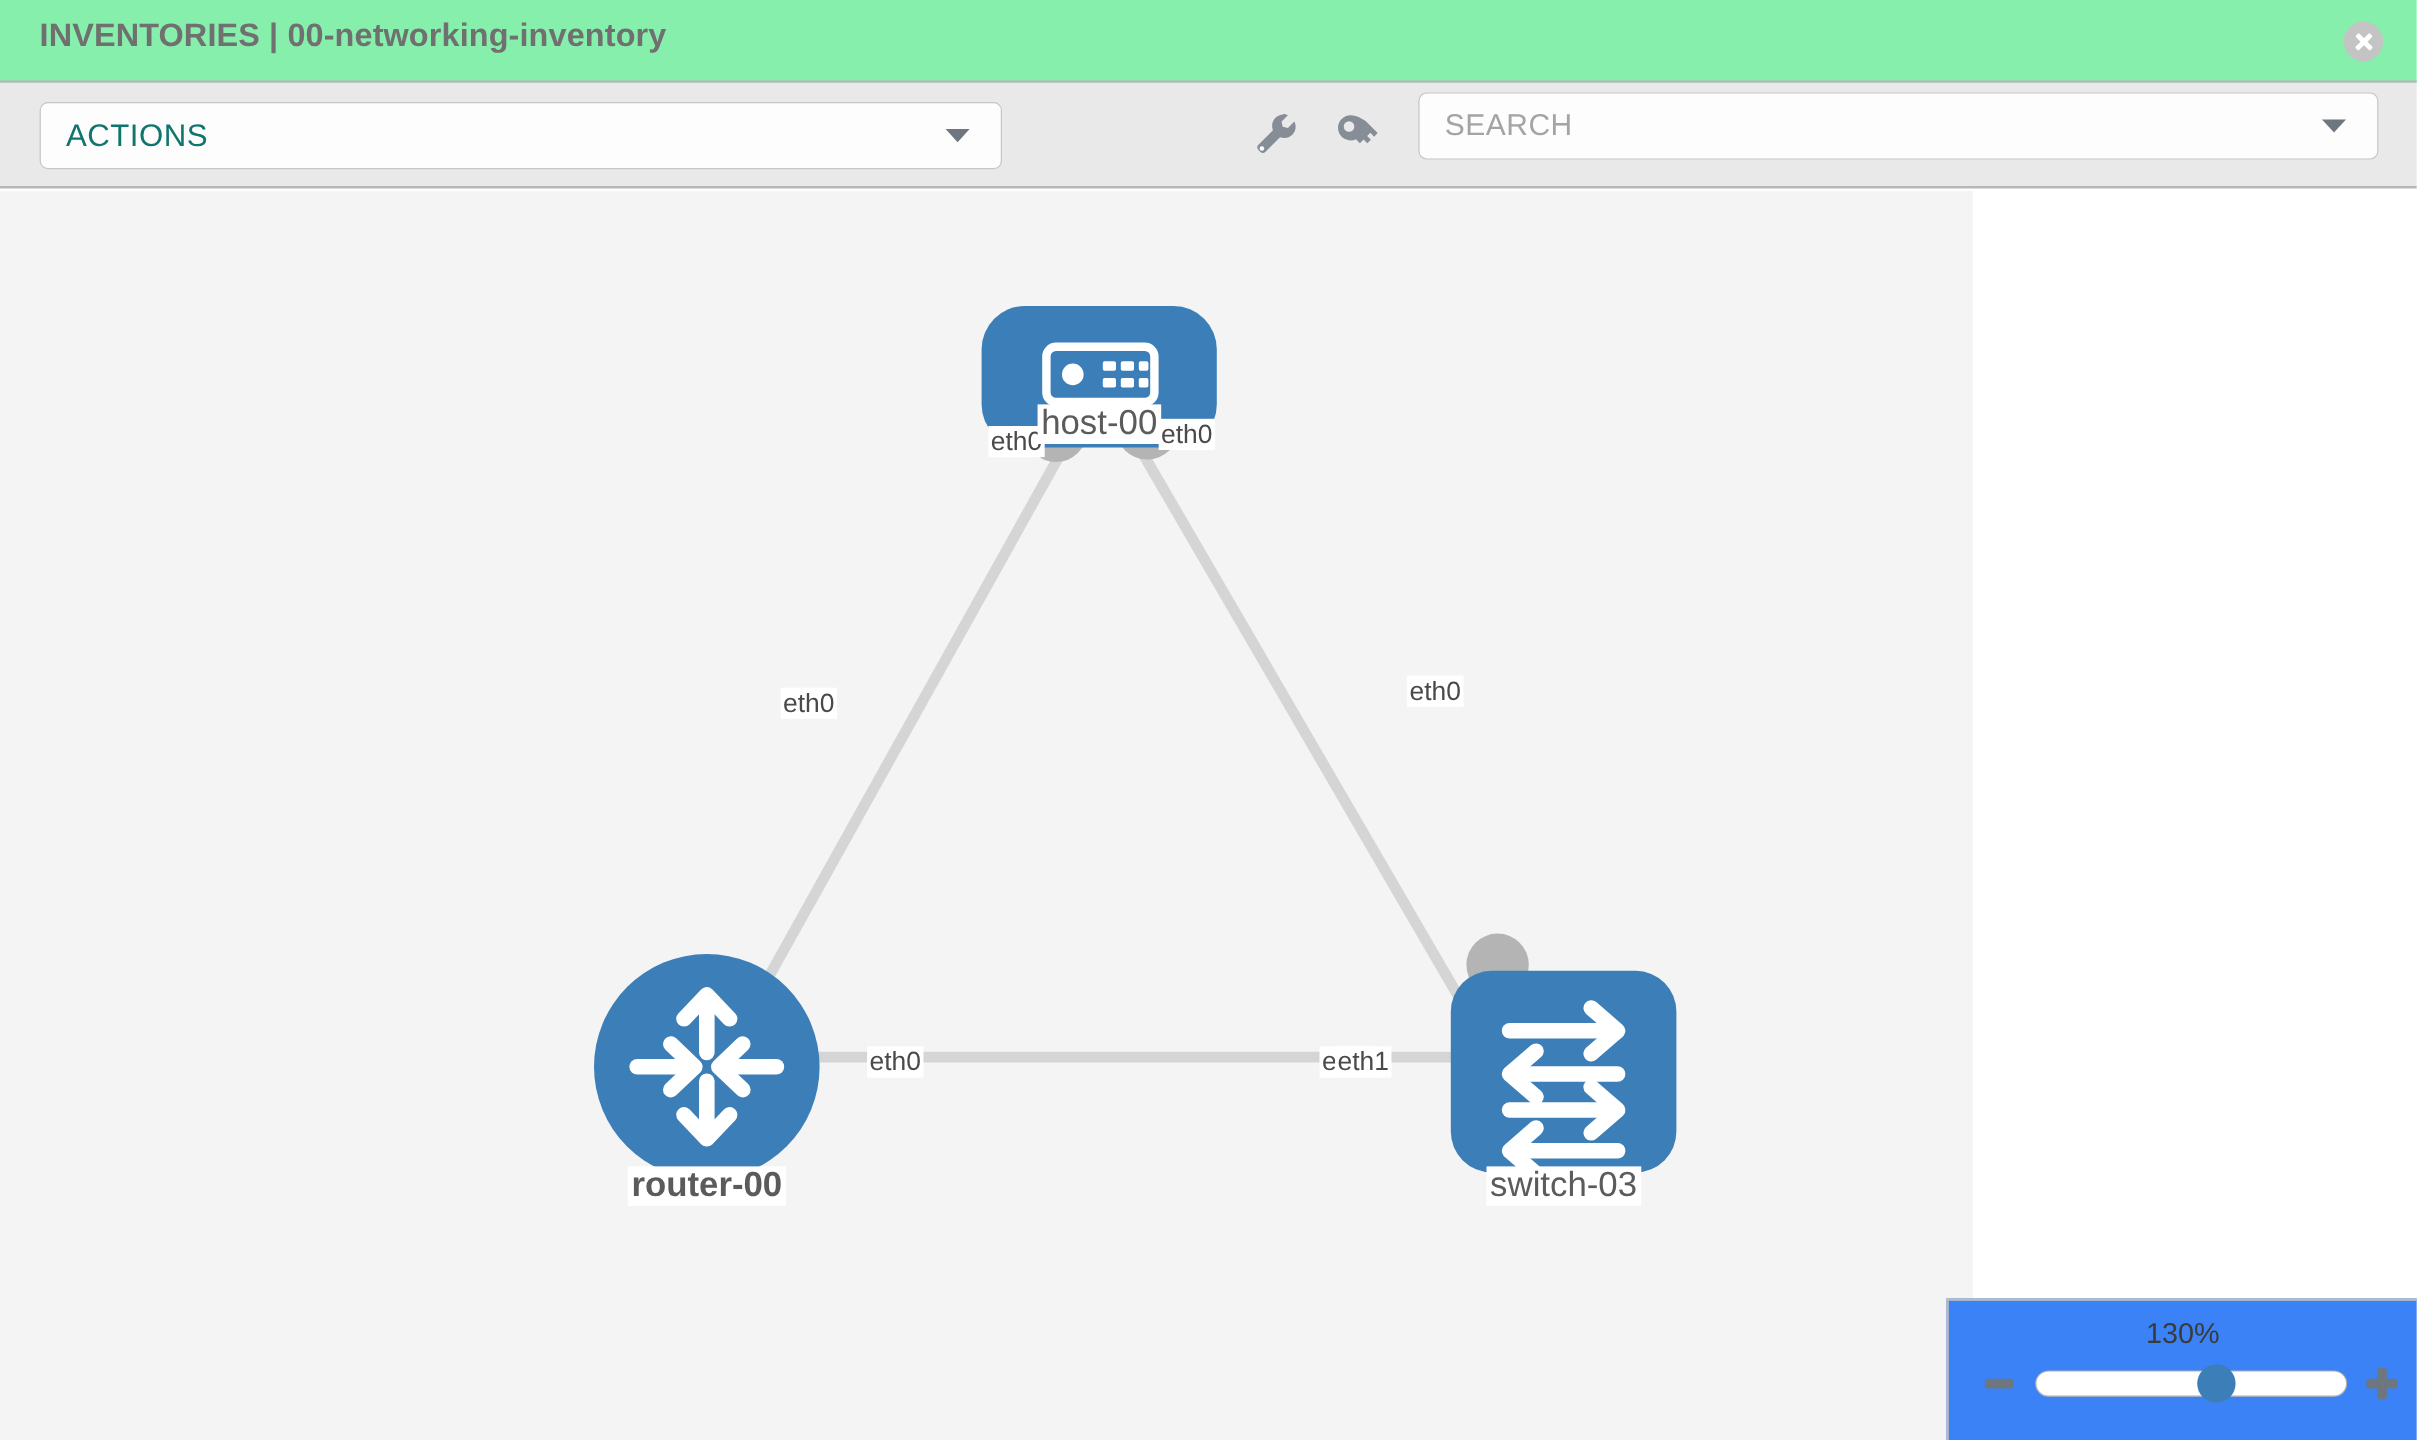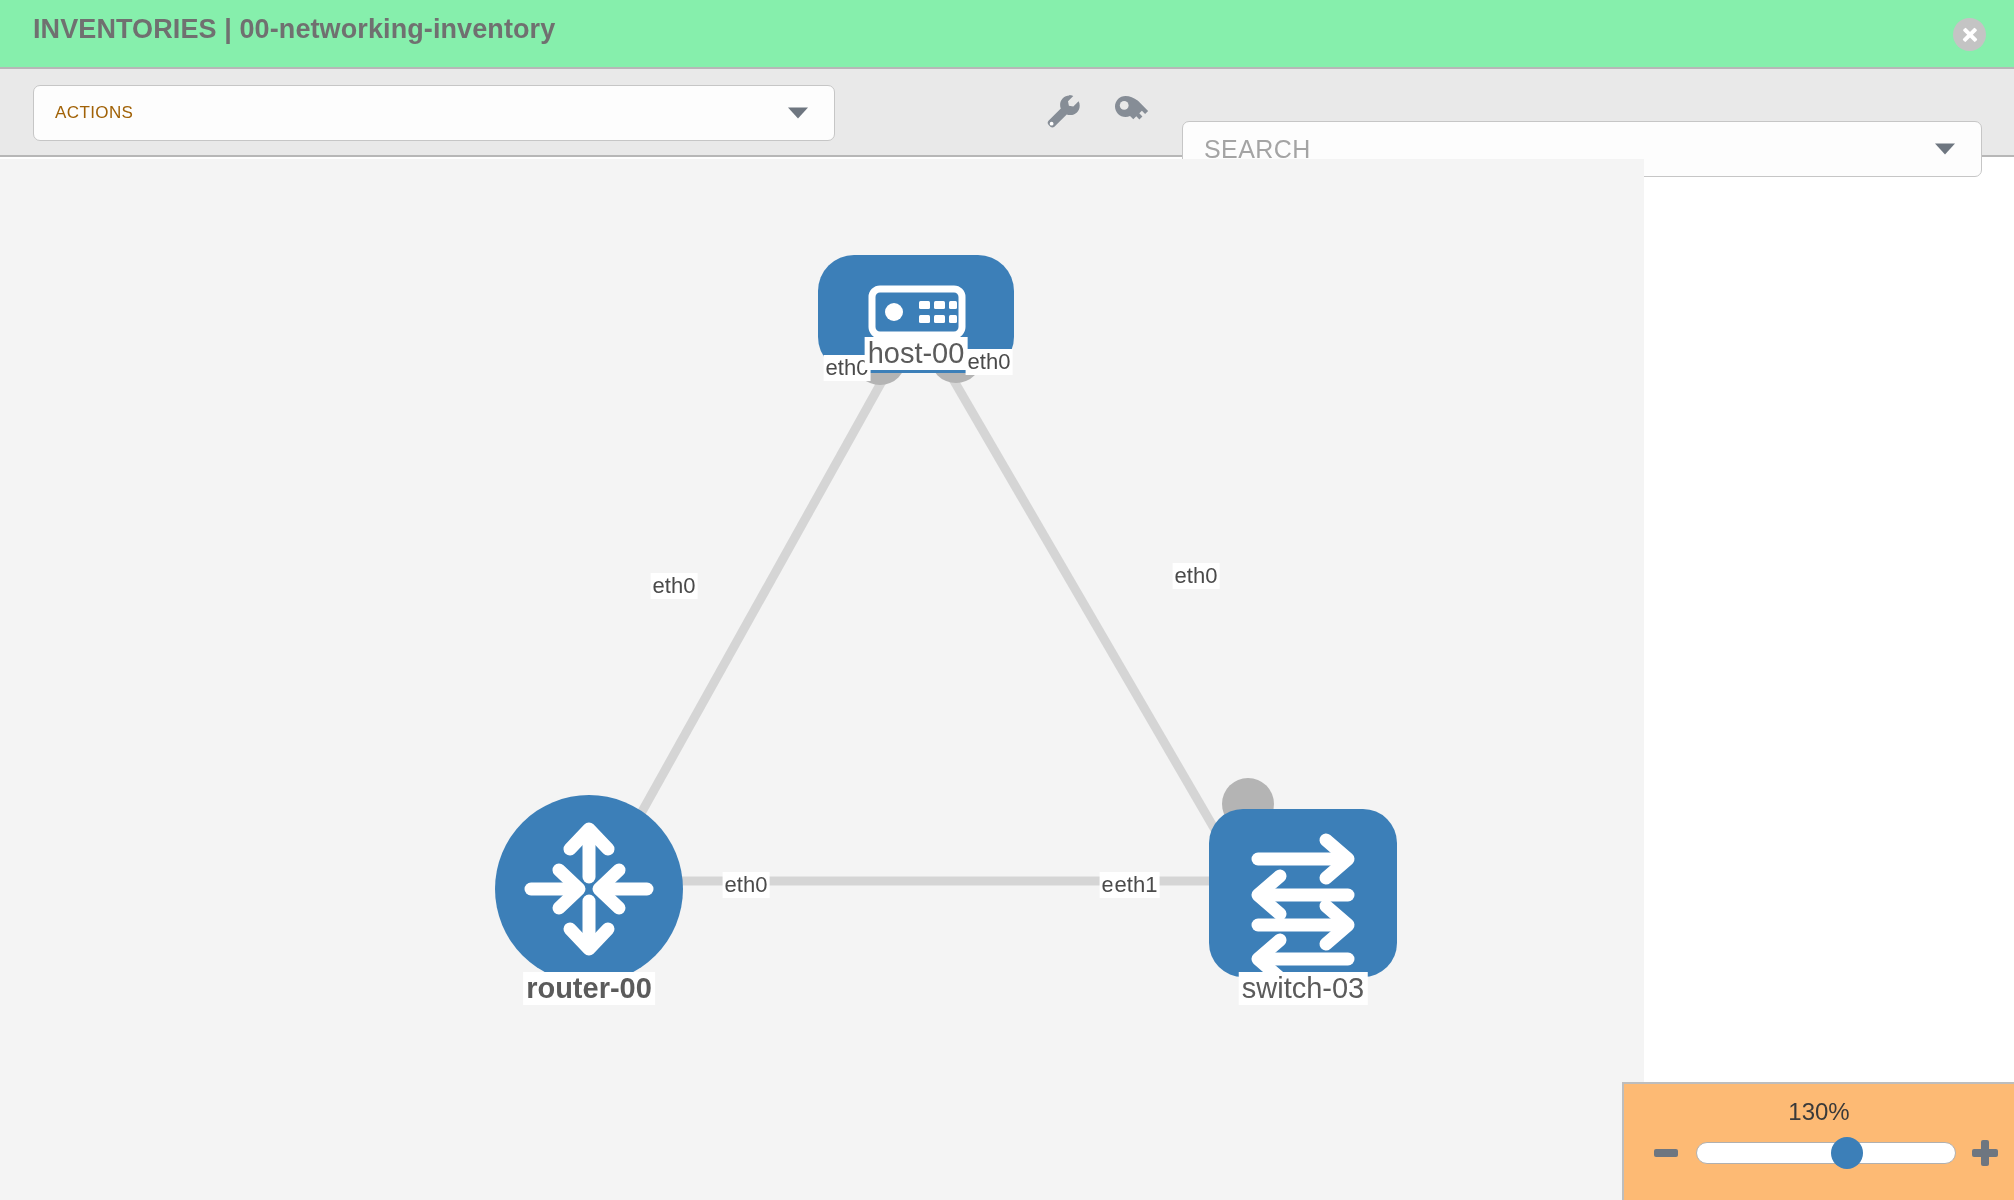--- a/index.html
+++ b/index.html
@@ -71,22 +71,22 @@
     width: 802px; height: 56px;
     background: #fdfdfd;
     border: 1.6px solid #c6c6c6;
     border-radius: 7px;
     cursor: pointer;
   }
   .actions-label {
     position: absolute;
     left: 21px; top: 50%;
     transform: translateY(-50%);
-    font-size: 17px;
-    color: #a16207;
+    font-size: 26px;
+    color: #0f766e;
     letter-spacing: 0.4px;
   }
   .caret {
     position: absolute;
     right: 26px; top: 50%;
     transform: translateY(-50%);
     width: 0; height: 0;
     border-left: 10px solid transparent;
     border-right: 10px solid transparent;
     border-top: 11px solid #6e7680;
@@ -103,21 +103,20 @@
   .icon-key    { left: 1108px; }
 
   .search-box {
     position: absolute;
     left: 1182px; top: 8px;
     width: 800px; height: 56px;
     background: #fdfdfd;
     border: 1.6px solid #c6c6c6;
     border-radius: 7px;
     cursor: text;
-    margin-top: 44px;
   }
   .search-label {
     position: absolute;
     left: 21px; top: 50%;
     transform: translateY(-50%);
     font-size: 25px;
     color: #a4a4a4;
     letter-spacing: 0.4px;
   }
 
@@ -152,21 +151,21 @@
     padding: 0 2px;
     white-space: nowrap;
     transform: translateX(-50%);
   }
 
   
   .zoom-panel {
     position: absolute;
     left: 1622px; top: 1082px;
     width: 392px; height: 118px;
-    background: #fdba74;
+    background: #3b82f6;
     border: 2px solid #bdbdbd;
     border-right: none;
     border-bottom: none;
   }
   .zoom-percent {
     position: absolute;
     top: 14px; left: 0; right: 0;
     text-align: center;
     font-size: 24px;
     color: #3a3a3a;

